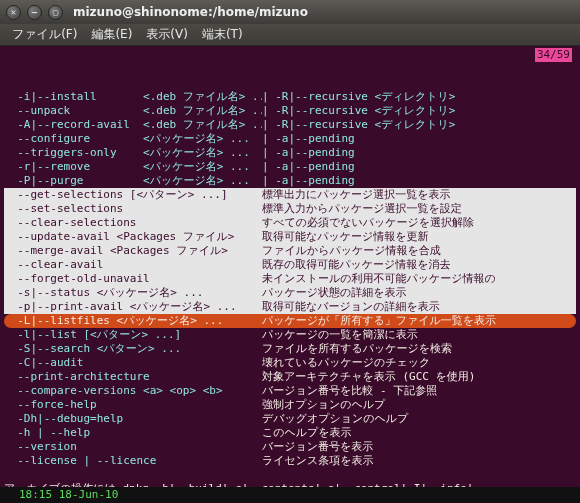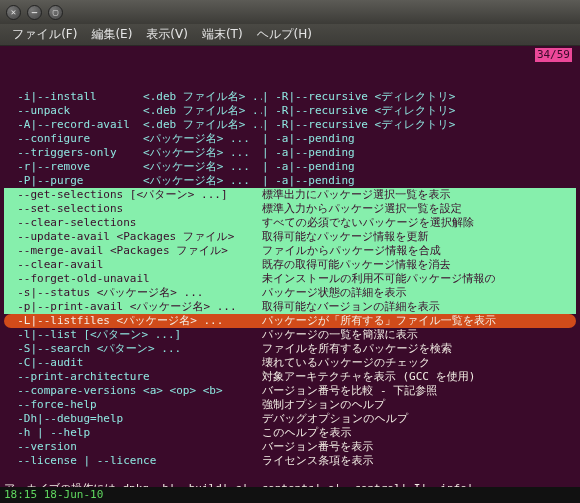--- a/index.html
+++ b/index.html
@@ -49,65 +49,65 @@
     color: #e9c46a;
     height: calc(503px - 24px - 22px);
     position: relative;
     line-height: 14px;
     white-space: pre;
     padding: 2px 4px;
   }
   .cyan { color: #8ee6e0; }
   .white { color: #f2ede4; }
   .hl {
-    background: #86efac;
+    background: #e5e5e5;
     color: #3a0a2a;
     justify-content: center;
   }
   .orange-bg {
     background: #d14b1a;
     color: #f2ede4;
     border-radius: 7px;
   }
   .status {
     position: absolute;
     bottom: 0; left: 0; right: 0;
     background: #111;
     color: #5fd75f;
     padding: 1px 4px;
     display: flex;
     justify-content: space-between;
   }
-  .status .right { color: #5fd75f; }
+  .status .right { color: #5fd75f; margin-left: 15px; }
   .line { display: flex; }
   .col-l { width: 258px; overflow: hidden; }
   .col-r { flex: 1; overflow: hidden; }
   .counter {
     position: absolute;
     top: 2px; right: 8px;
     background: #ec4899;
     color: #3a0a2a;
     padding: 0 2px;
   }
 </style>
 </head>
 <body>
 
 <div class="titlebar">
   <div class="win-btn">✕</div>
   <div class="win-btn">–</div>
   <div class="win-btn">▢</div>
+  <div class="win-title">mizuno@shinonome:/home/mizuno</div>
 </div>
 
 <div class="menubar">
   <span class="menu-item">ファイル(F)</span>
   <span class="menu-item">編集(E)</span>
   <span class="menu-item">表示(V)</span>
   <span class="menu-item">端末(T)</span>
-  <span class="menu-item">ヘルプ(H)</span>
 </div>
 
 <div class="term">
   <div class="counter">34/59</div>
   <div id="content"><div class="line"><span class="col-l cyan">  -i|--install       &lt;.deb ファイル名&gt; ...</span><span class="col-r cyan">| -R|--recursive &lt;ディレクトリ&gt;</span></div><div class="line"><span class="col-l cyan">  --unpack           &lt;.deb ファイル名&gt; ...</span><span class="col-r cyan">| -R|--recursive &lt;ディレクトリ&gt;</span></div><div class="line"><span class="col-l cyan">  -A|--record-avail  &lt;.deb ファイル名&gt; ...</span><span class="col-r cyan">| -R|--recursive &lt;ディレクトリ&gt;</span></div><div class="line"><span class="col-l cyan">  --configure        &lt;パッケージ名&gt; ...</span><span class="col-r cyan">| -a|--pending</span></div><div class="line"><span class="col-l cyan">  --triggers-only    &lt;パッケージ名&gt; ...</span><span class="col-r cyan">| -a|--pending</span></div><div class="line"><span class="col-l cyan">  -r|--remove        &lt;パッケージ名&gt; ...</span><span class="col-r cyan">| -a|--pending</span></div><div class="line"><span class="col-l cyan">  -P|--purge         &lt;パッケージ名&gt; ...</span><span class="col-r cyan">| -a|--pending</span></div><div class="line hl"><span class="col-l">  --get-selections [&lt;パターン&gt; ...]</span><span class="col-r">標準出力にパッケージ選択一覧を表示</span></div><div class="line hl"><span class="col-l">  --set-selections</span><span class="col-r">標準入力からパッケージ選択一覧を設定</span></div><div class="line hl"><span class="col-l">  --clear-selections</span><span class="col-r">すべての必須でないパッケージを選択解除</span></div><div class="line hl"><span class="col-l">  --update-avail &lt;Packages ファイル&gt;</span><span class="col-r">取得可能なパッケージ情報を更新</span></div><div class="line hl"><span class="col-l">  --merge-avail &lt;Packages ファイル&gt;</span><span class="col-r">ファイルからパッケージ情報を合成</span></div><div class="line hl"><span class="col-l">  --clear-avail</span><span class="col-r">既存の取得可能パッケージ情報を消去</span></div><div class="line hl"><span class="col-l">  --forget-old-unavail</span><span class="col-r">未インストールの利用不可能パッケージ情報の</span></div><div class="line hl"><span class="col-l">  -s|--status &lt;パッケージ名&gt; ...</span><span class="col-r">パッケージ状態の詳細を表示</span></div><div class="line hl"><span class="col-l">  -p|--print-avail &lt;パッケージ名&gt; ...</span><span class="col-r">取得可能なバージョンの詳細を表示</span></div><div class="line orange-bg"><span class="col-l">  -L|--listfiles &lt;パッケージ名&gt; ...</span><span class="col-r">パッケージが「所有する」ファイル一覧を表示</span></div><div class="line"><span class="col-l cyan">  -l|--list [&lt;パターン&gt; ...]</span><span class="col-r white">パッケージの一覧を簡潔に表示</span></div><div class="line"><span class="col-l cyan">  -S|--search &lt;パターン&gt; ...</span><span class="col-r white">ファイルを所有するパッケージを検索</span></div><div class="line"><span class="col-l cyan">  -C|--audit</span><span class="col-r white">壊れているパッケージのチェック</span></div><div class="line"><span class="col-l cyan">  --print-architecture</span><span class="col-r white">対象アーキテクチャを表示 (GCC を使用)</span></div><div class="line"><span class="col-l cyan">  --compare-versions &lt;a&gt; &lt;op&gt; &lt;b&gt;</span><span class="col-r white">バージョン番号を比較 - 下記参照</span></div><div class="line"><span class="col-l cyan">  --force-help</span><span class="col-r white">強制オプションのヘルプ</span></div><div class="line"><span class="col-l cyan">  -Dh|--debug=help</span><span class="col-r white">デバッグオプションのヘルプ</span></div><div class="line"><span class="col-l cyan"></span><span class="col-r white"></span></div><div class="line"><span class="col-l cyan">  -h | --help</span><span class="col-r white">このヘルプを表示</span></div><div class="line"><span class="col-l cyan">  --version</span><span class="col-r white">バージョン番号を表示</span></div><div class="line"><span class="col-l cyan">  --license | --licence</span><span class="col-r white">ライセンス条項を表示</span></div><div> </div><div class="white">アーカイブの操作には dpkg -b|--build|-c|--contents|-e|--control|-I|--info|</div><div class="white">-f|--field|-x|--extract|-X|--vextract|--fsys-tarfile を使用すること (dpkg-deb  -</div></div>
   <div class="status">
     <span class="right">18:15 18-Jun-10</span>
   </div>
 </div>
 

